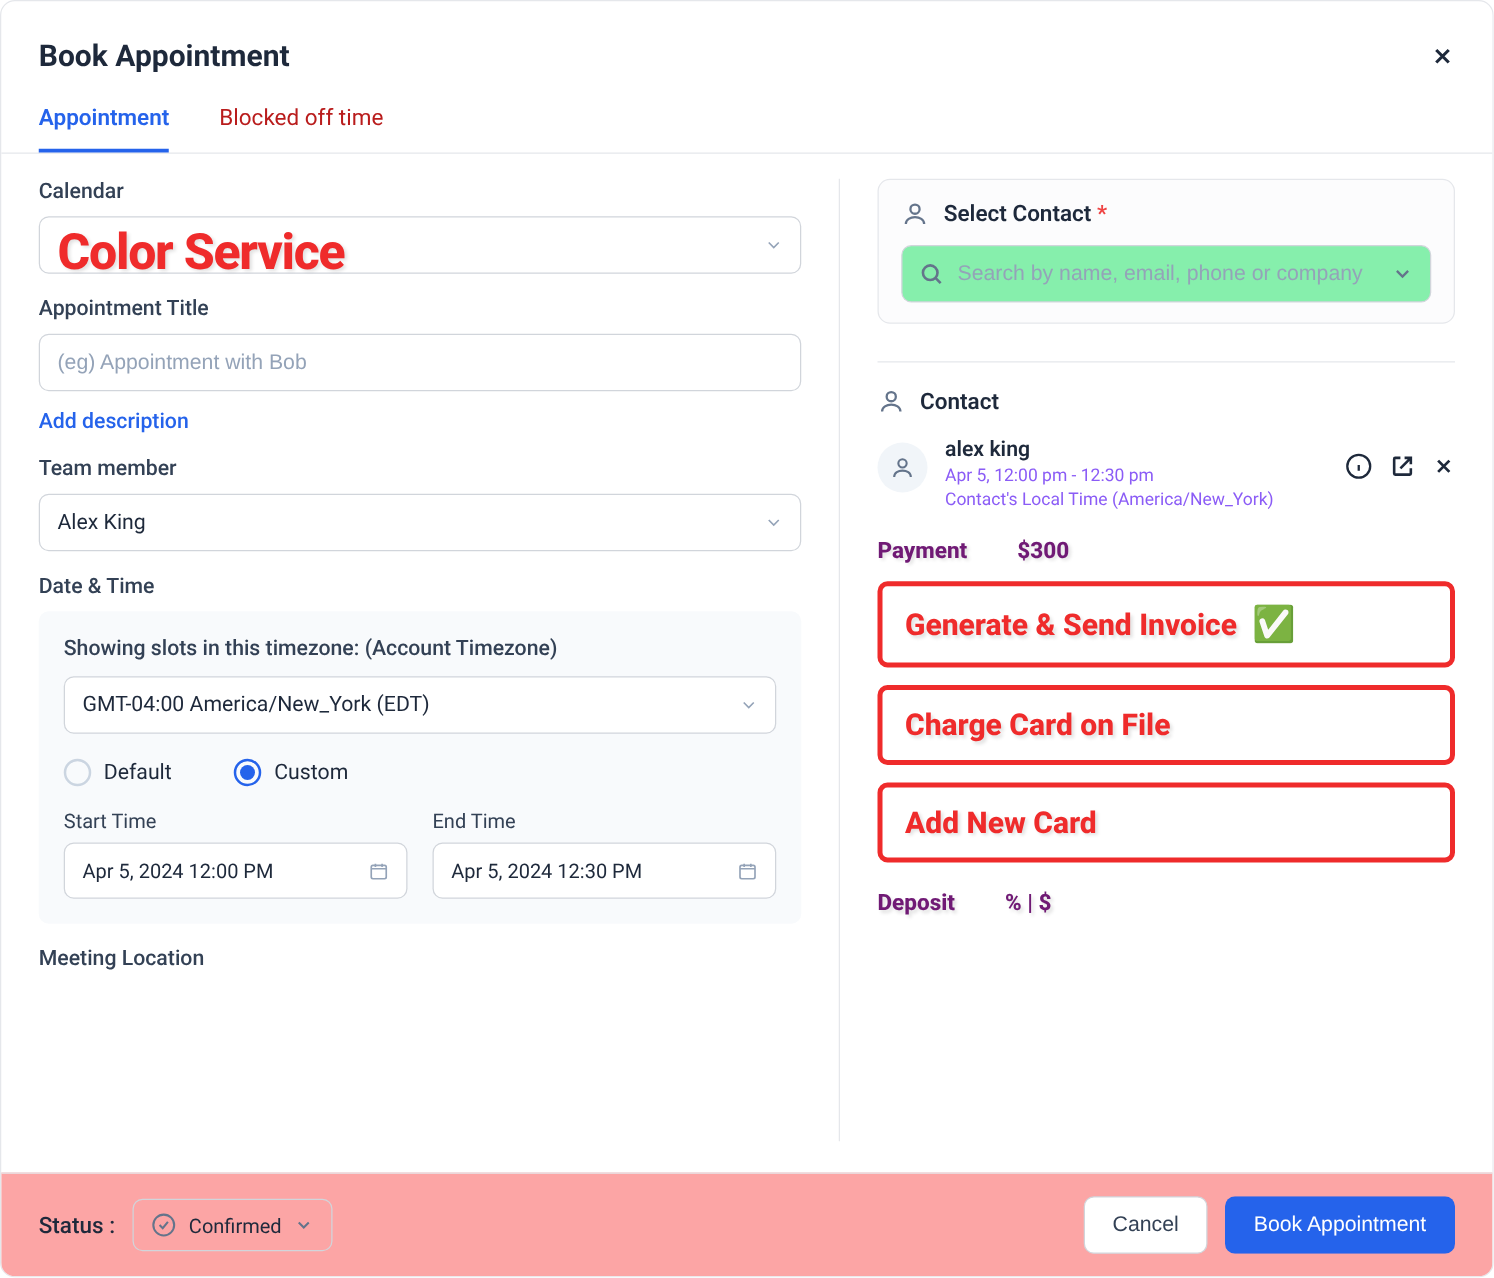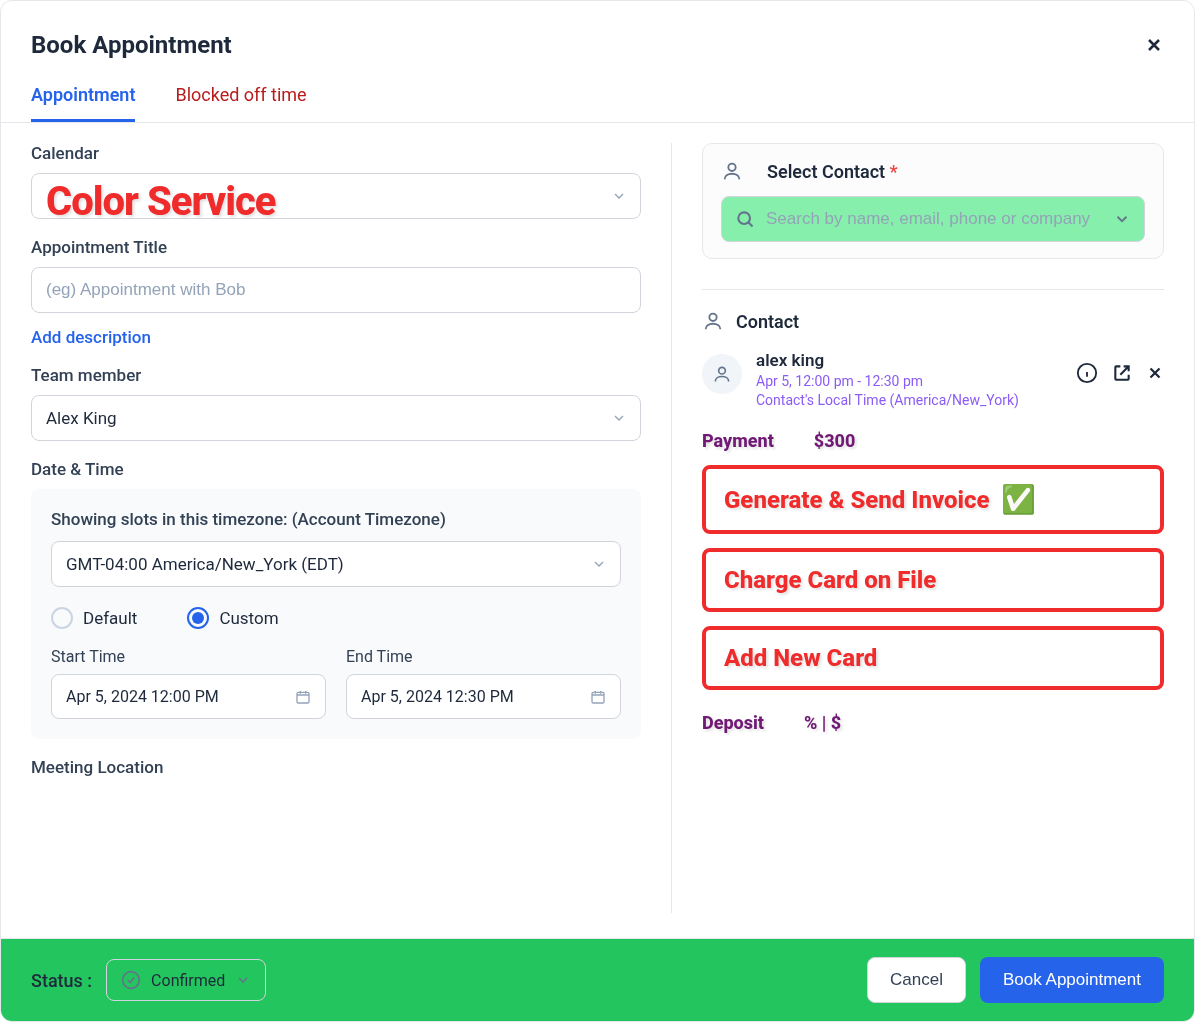--- a/index.html
+++ b/index.html
@@ -30,21 +30,21 @@
 .radio { width: 22px; height: 22px; border: 2px solid #cbd5e1; border-radius: 50%; display: inline-flex; align-items: center; justify-content: center; }
 .radio.checked { border-color: #2563eb; }
 .radio.checked::after { content: ""; width: 12px; height: 12px; background: #2563eb; border-radius: 50%; }
 .time-row { display: flex; gap: 20px; }
 .time-col { flex: 1; }
 .time-label { font-size: 16px; color: #334155; margin-bottom: 8px; }
 .date-input { display: flex; align-items: center; justify-content: space-between; border: 1px solid #d1d5db; border-radius: 8px; padding: 12px 14px; background: #fff; }
 .cal-icon { color: #94a3b8; }
 
 .contact-panel { border: 1px solid #e5e7eb; border-radius: 10px; padding: 16px 18px; background: #fcfcfd; }
-.contact-header { display: flex; align-items: center; gap: 24px; margin-bottom: 14px; }
+.contact-header { display: flex; align-items: center; gap: 12px; margin-bottom: 14px; }
 .contact-header-text { font-size: 18px; font-weight: 600; }
 .req { color: #ef4444; }
 .search-wrap { position: relative; }
 .search-input { width: 100%; border: 1px solid #d1d5db; border-radius: 8px; padding: 12px 40px 12px 44px; font-size: 17px; background: #86efac; }
 .search-input::placeholder { color: #94a3b8; }
 .search-icon { position: absolute; left: 14px; top: 50%; transform: translateY(-50%); color: #64748b; }
 .search-chevron { position: absolute; right: 14px; top: 50%; transform: translateY(-50%); color: #64748b; }
 
 .contact-section { margin-top: 30px; border-top: 1px solid #e5e7eb; padding-top: 20px; }
 .contact-title-row { display: flex; align-items: flex-end; gap: 12px; margin-bottom: 18px; }
@@ -55,21 +55,21 @@
 .contact-meta { font-size: 14px; color: #8b5cf6; margin-top: 3px; }
 .contact-actions { display: flex; gap: 14px; color: #1e293b; align-items: center; margin-top: 12px; }
 .contact-actions button { background: none; border: none; cursor: pointer; padding: 0; color: #1e293b; }
 
 .anno-row { display: flex; align-items: center; gap: 40px; margin-top: 22px; }
 .anno-text { font-size: 18px; font-weight: 800; color: #701a75; text-shadow: 2px 2px 3px rgba(0,0,0,0.12); }
 .anno-btn { border: 4px solid #ef2b2b; border-radius: 8px; padding: 14px 18px; margin-top: 14px; display: flex; align-items: center; gap: 12px; }
 .anno-btn-text { font-size: 24px; font-weight: 800; color: #ef2b2b; text-shadow: 2px 2px 3px rgba(0,0,0,0.12); }
 .check-badge { font-size: 28px; }
 
-.footer { position: absolute; bottom: 0; left: 0; right: 0; border-top: 1px solid #e5e7eb; padding: 18px 30px; display: flex; align-items: center; justify-content: space-between; background: #22c55e; }
+.footer { position: absolute; bottom: 0; left: 0; right: 0; border-top: 1px solid #e5e7eb; padding: 18px 30px; display: flex; align-items: center; justify-content: space-between; background: #fca5a5; }
 .status-row { display: flex; align-items: center; gap: 14px; }
 .status-label { font-size: 18px; font-weight: 500; }
 .status-select { display: flex; align-items: center; gap: 10px; border: 1px solid #d1d5db; border-radius: 8px; padding: 10px 14px; cursor: pointer; }
 .status-icon { color: #64748b; }
 .footer-actions { display: flex; gap: 14px; }
 .btn { padding: 12px 22px; border-radius: 8px; font-size: 17px; cursor: pointer; border: 1px solid transparent; }
 .btn-secondary { background: #fff; border-color: #d1d5db; color: #334155; }
 .btn-primary { background: #2563eb; color: #fff; font-weight: 500; }
 svg { display: block; }
 </style>

